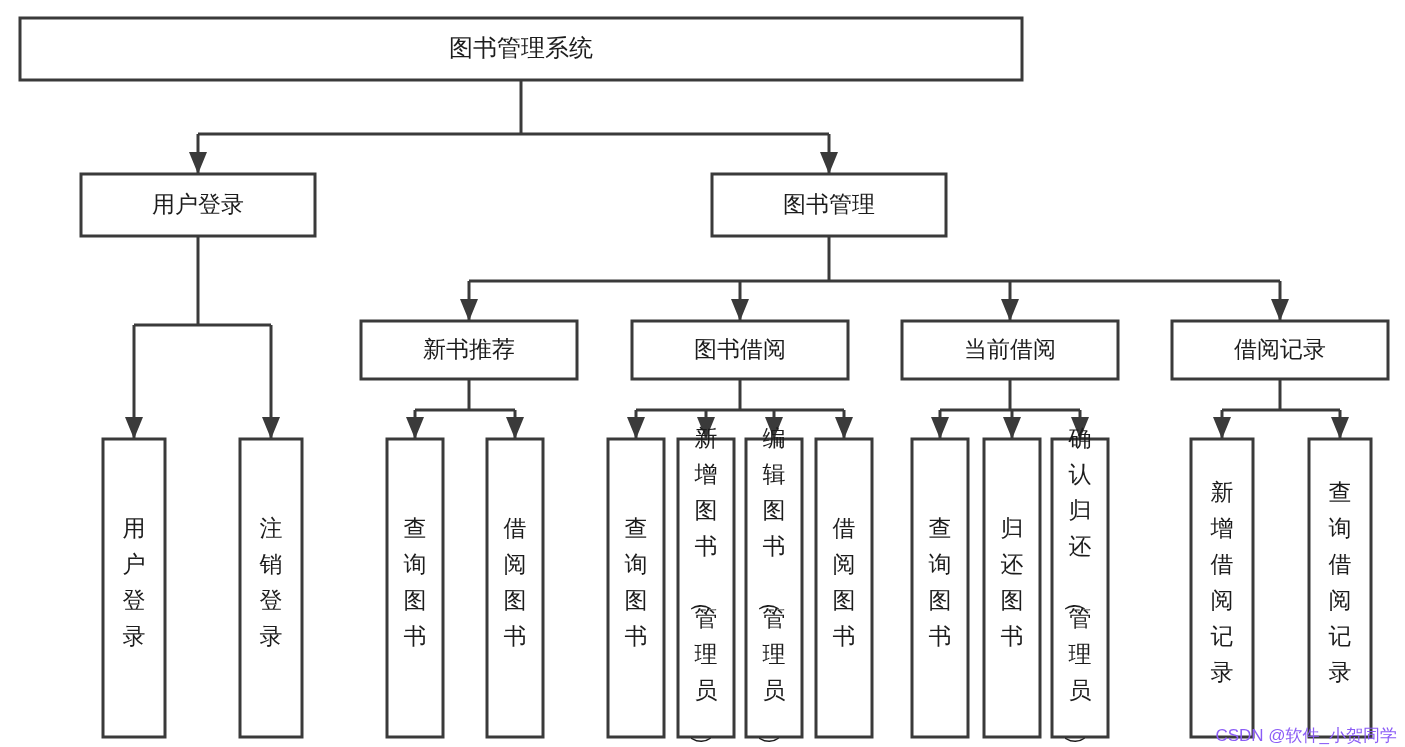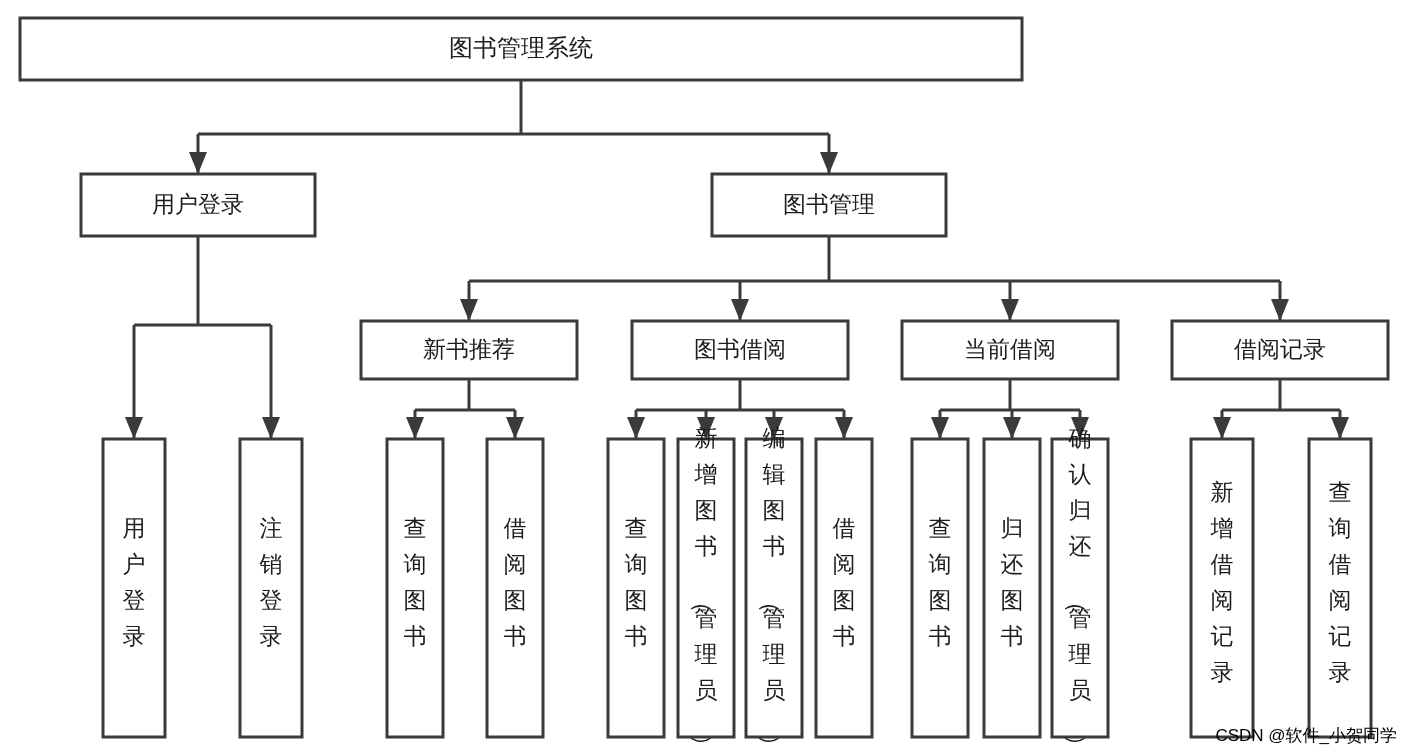--- a/index.html
+++ b/index.html
@@ -56,21 +56,21 @@
   .arrow-head {
     fill: #3a3a3a;
     stroke: none;
   }
   .watermark {
     position: absolute;
     right: 8px;
     bottom: 4px;
     font-family: "Liberation Sans", "DejaVu Sans", sans-serif;
     font-size: 17px;
-    color: #000000;
+    color: #8b5cf6;
     white-space: nowrap;
     pointer-events: none;
   }
 </style>
 </head>
 <body>
 
 <div id="diagram-root">
   <svg class="flow" viewBox="0 0 1405 747" xmlns="http://www.w3.org/2000/svg">
     <g id="connector-layer">

